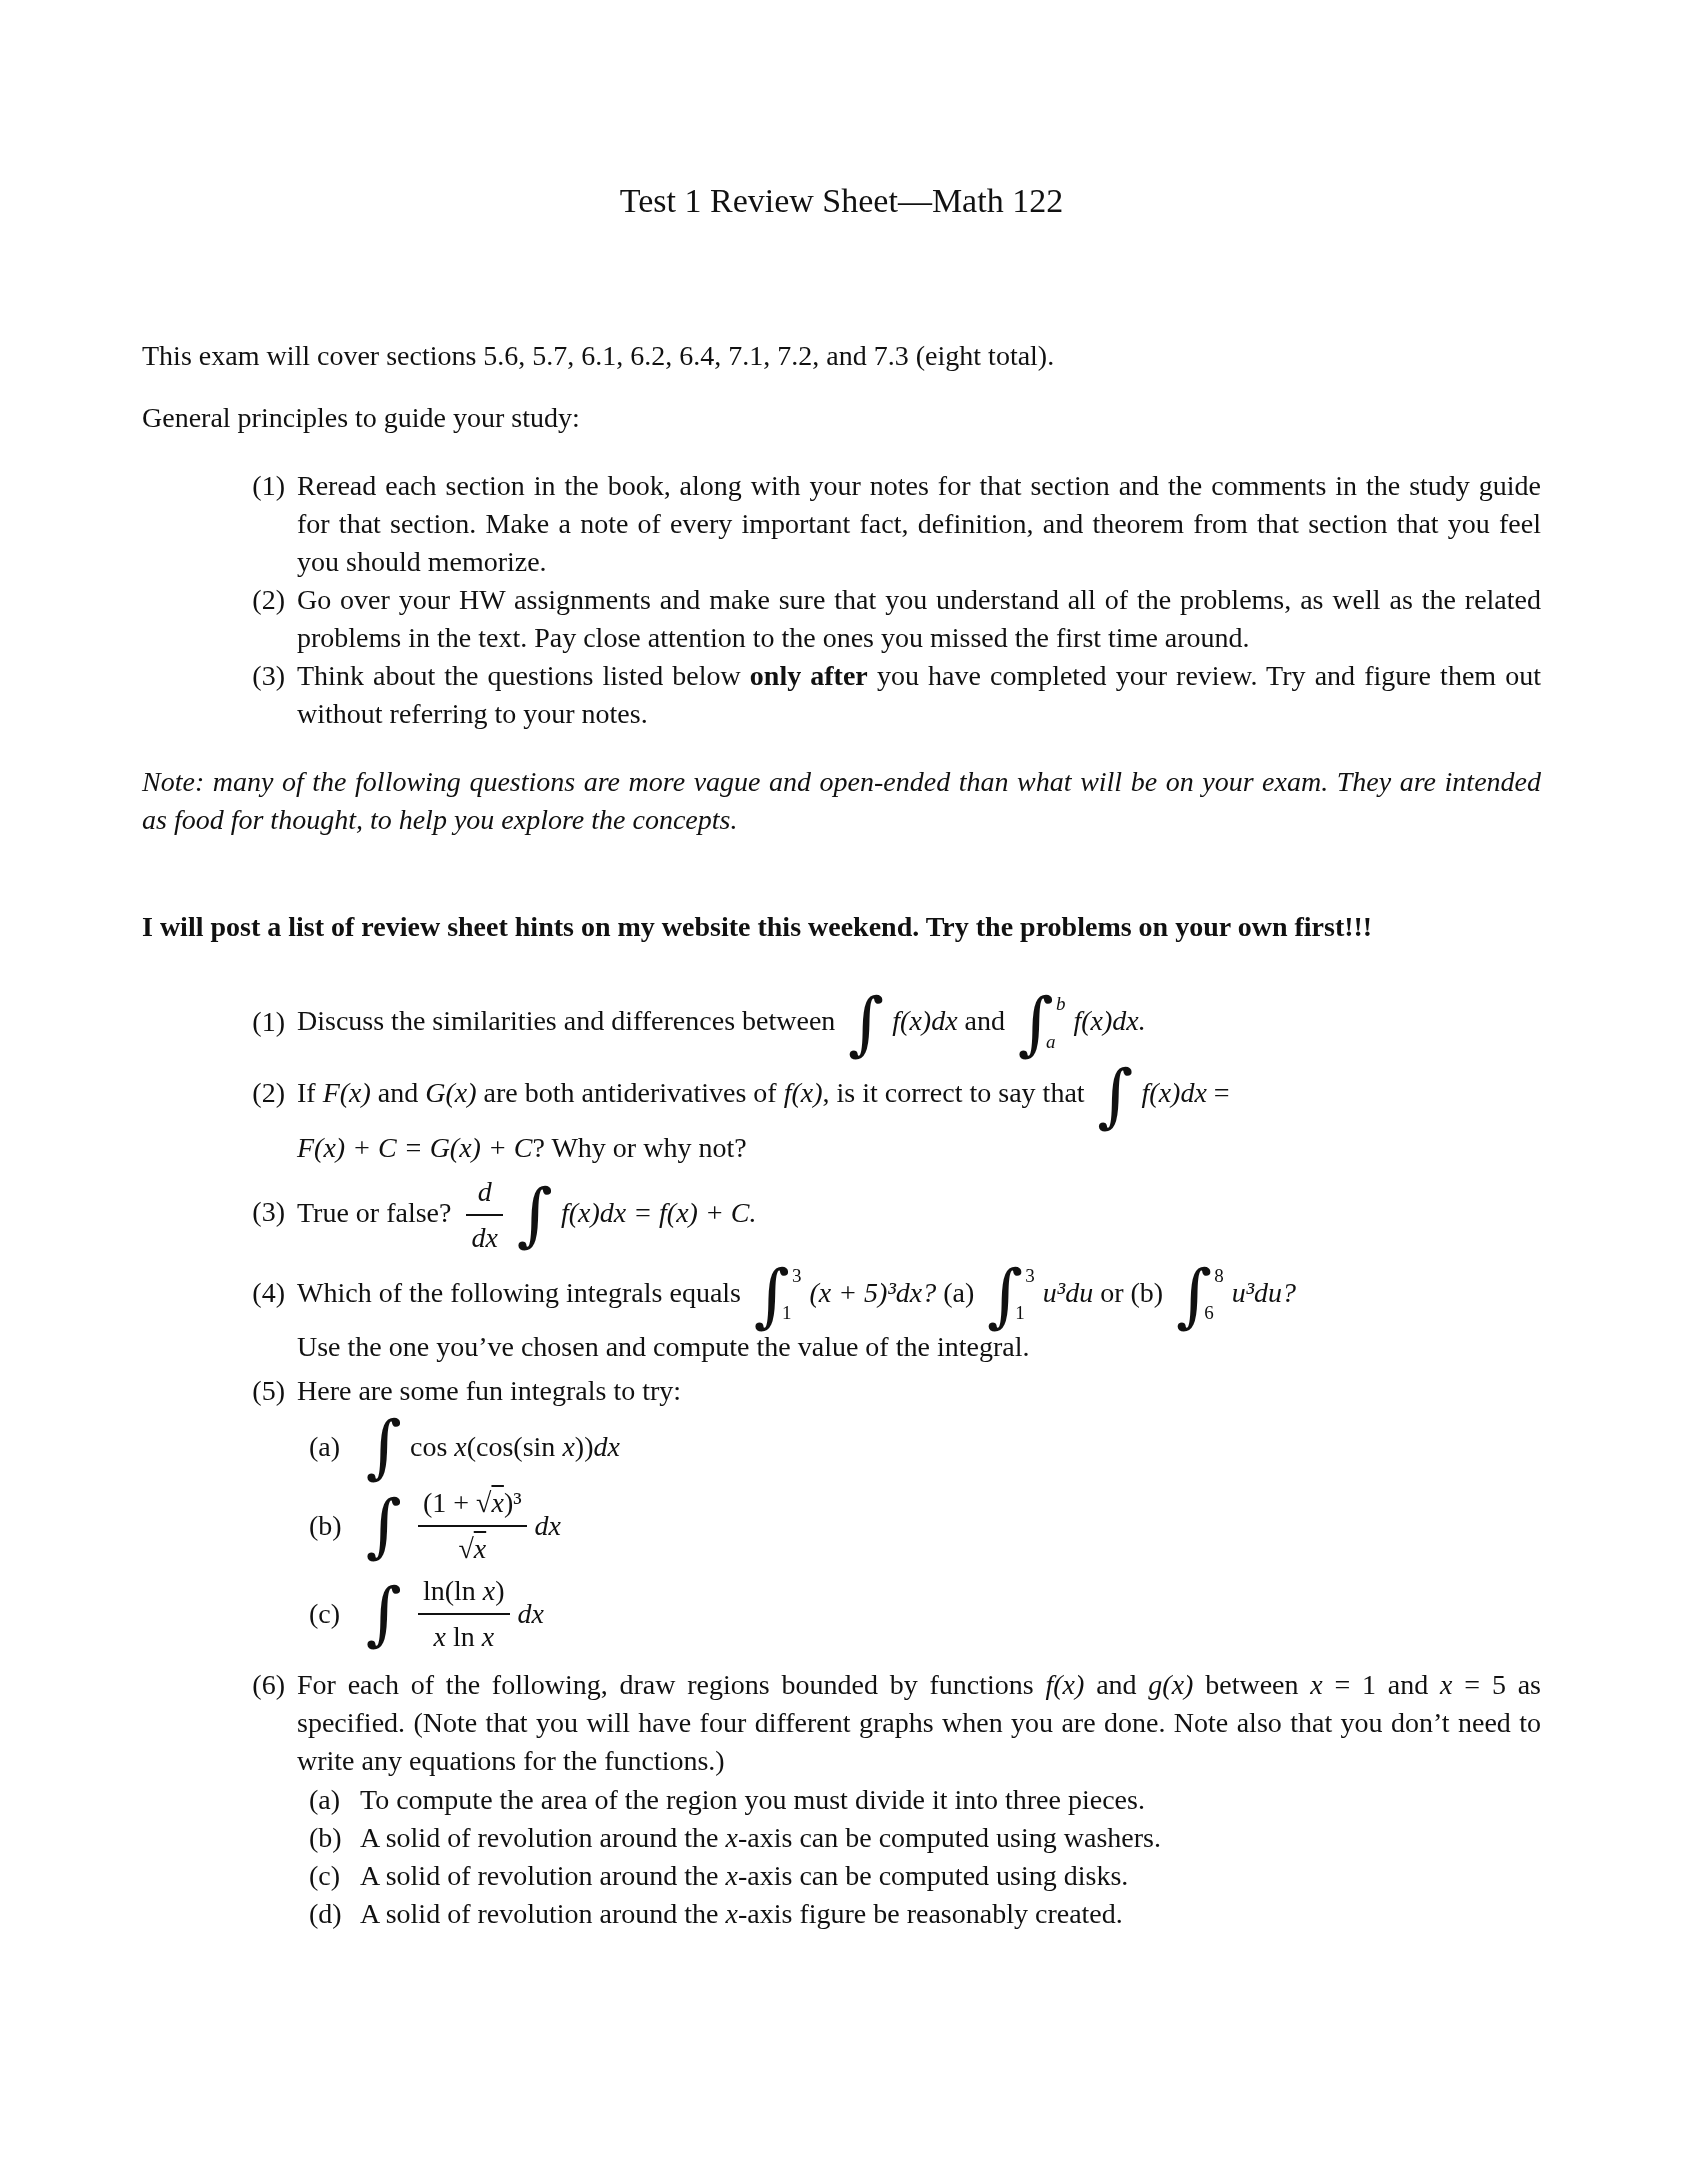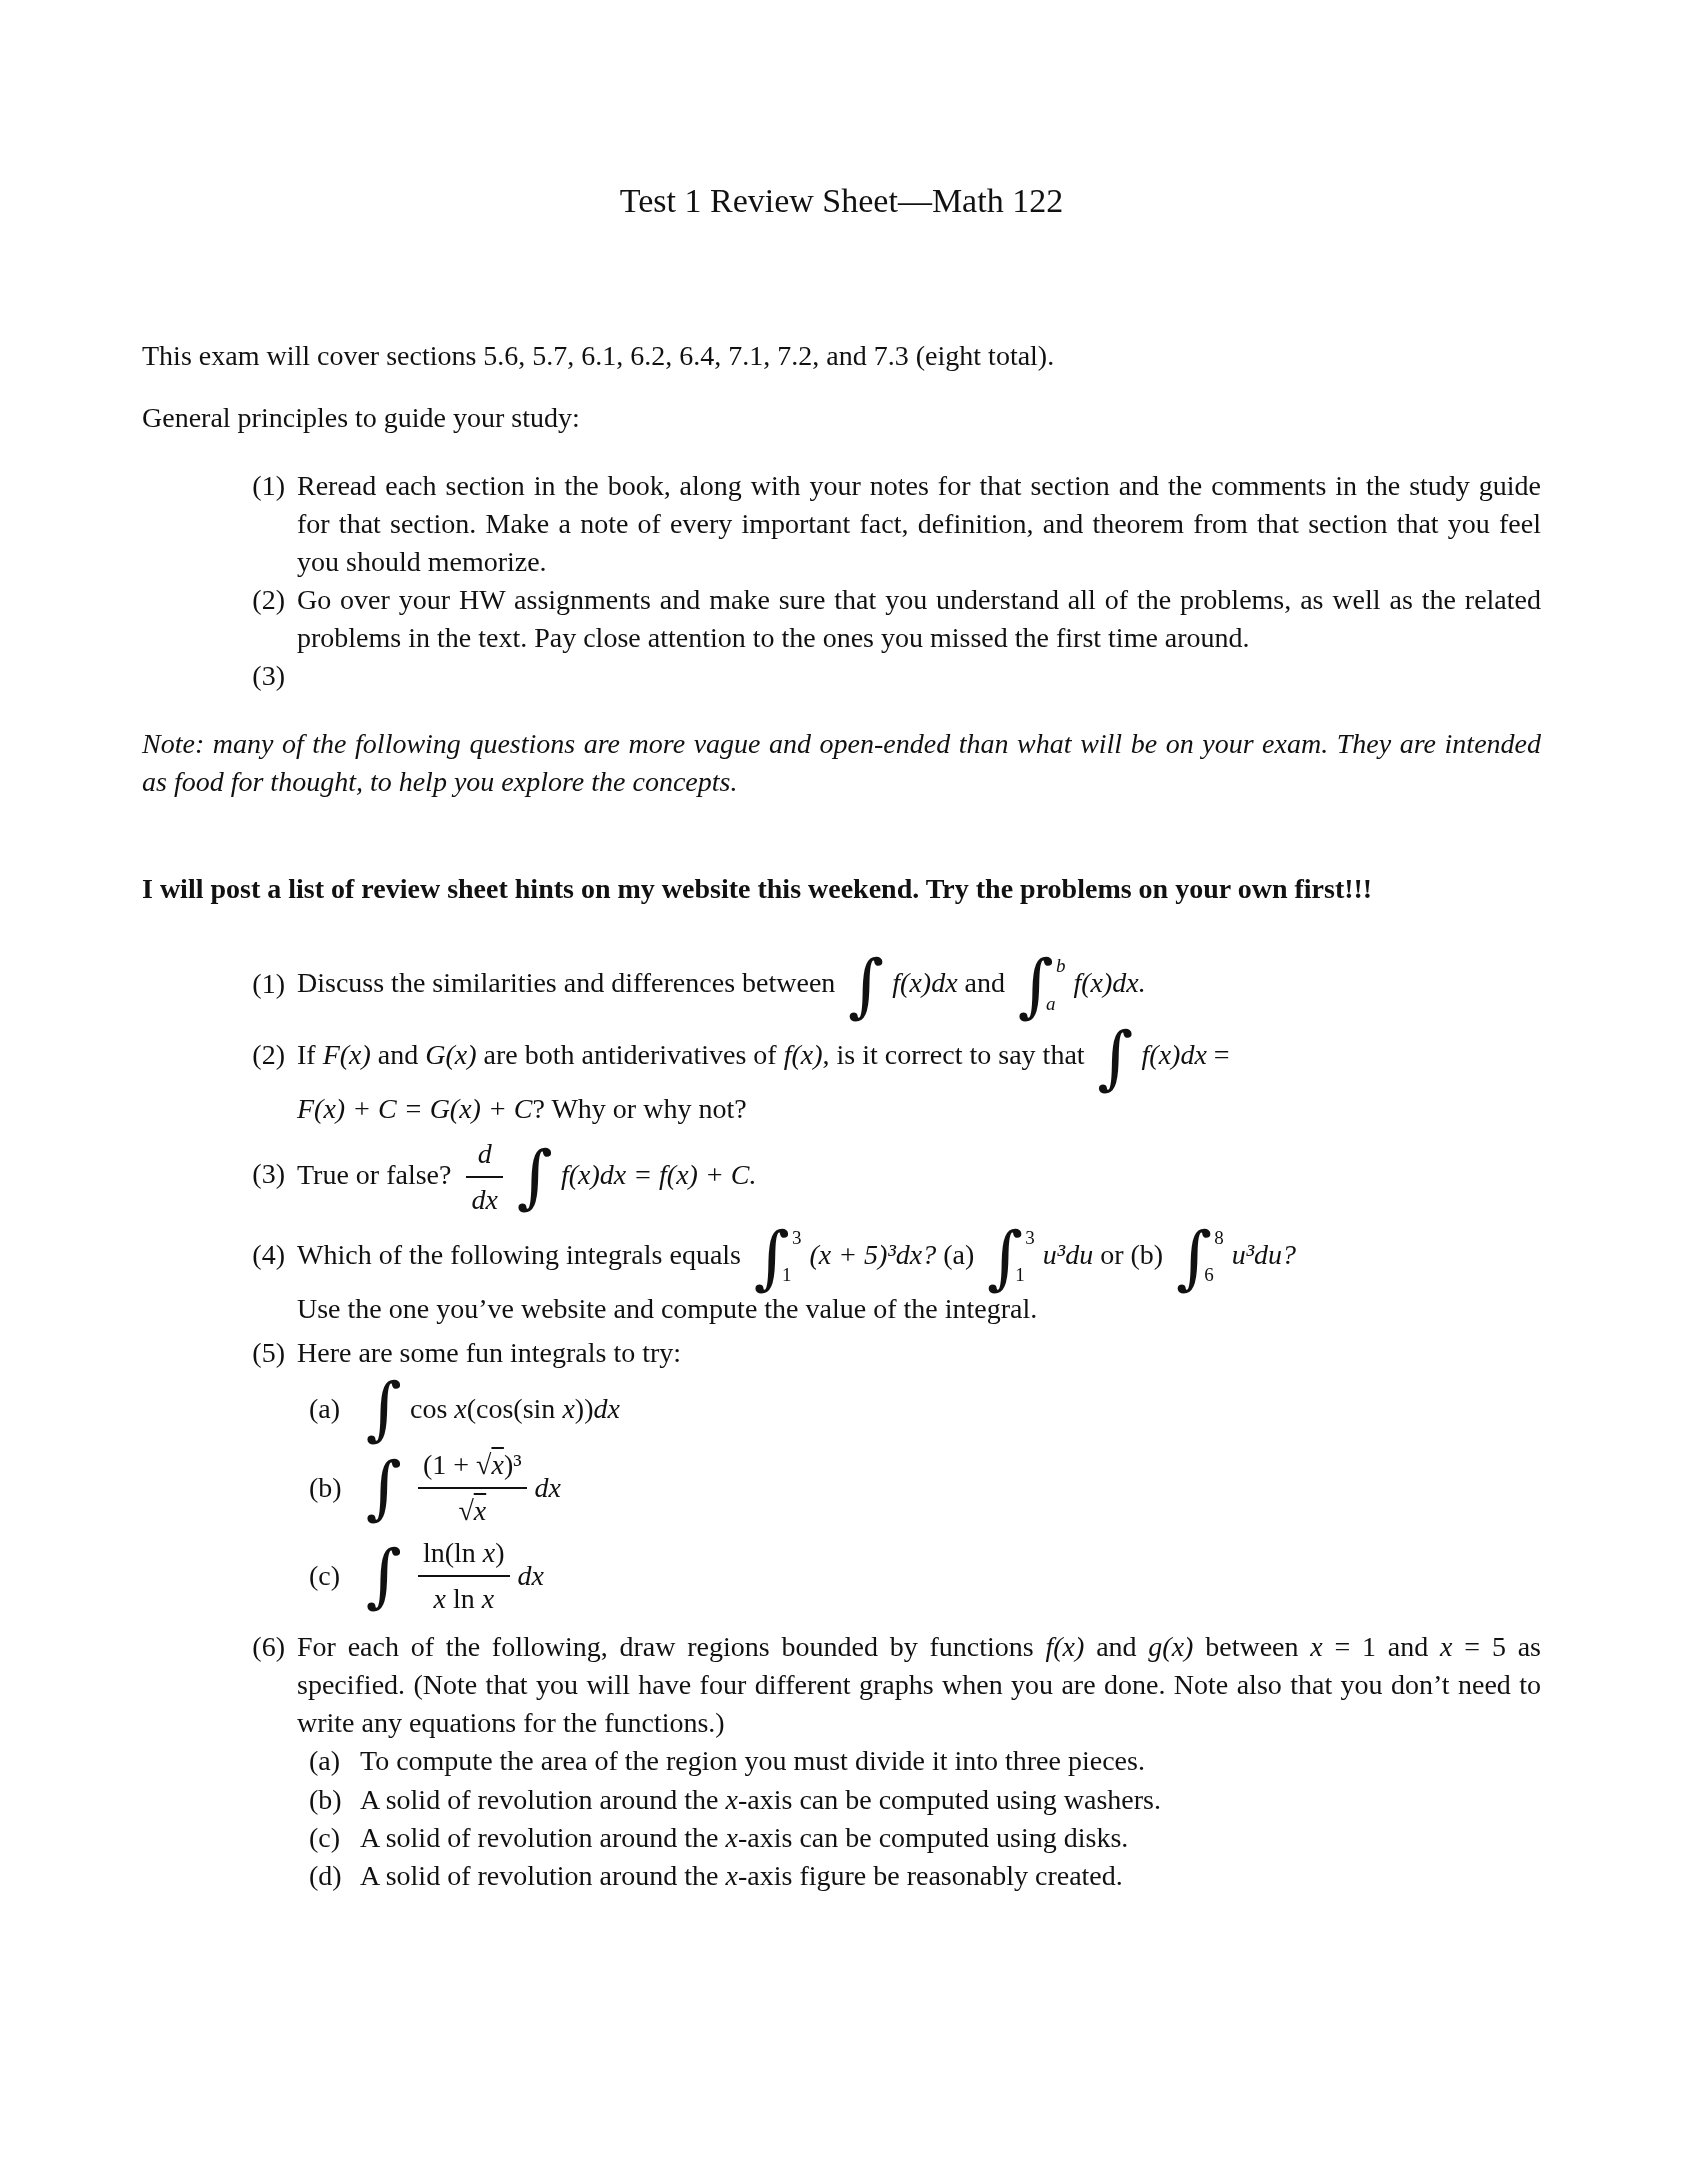--- a/index.html
+++ b/index.html
@@ -64,20 +64,21 @@
     <div class="li">
       <span class="li-num">(1)</span>
       <div class="li-body just"><span>Reread each section in the book, along with your notes for that section and the comments in the study guide for that section. Make a note of every important fact, definition, and theorem from that section that you feel you should memorize.</span></div>
     </div>
     <div class="li">
       <span class="li-num">(2)</span>
       <div class="li-body just"><span>Go over your HW assignments and make sure that you understand all of the problems, as well as the related problems in the text. Pay close attention to the ones you missed the first time around.</span></div>
     </div>
     <div class="li">
       <span class="li-num">(3)</span>
+      <div class="li-body just"><span>Think about the questions listed below </span><span class="bd">only after</span><span> you have completed your review. Try and figure them out without referring to your notes.</span></div>
     </div>
   </div>
 
   <p class="para note-para">Note: many of the following questions are more vague and open-ended than what will be on your exam. They are intended as food for thought, to help you explore the concepts.</p>
   <p class="para bold-para">I will post a list of review sheet hints on my website this weekend. Try the problems on your own first!!!</p>
 
   <div class="list q-list">
 
     <div class="li q">
       <span class="li-num">(1)</span>
@@ -131,21 +132,21 @@
                 <span class="int-up">3</span>
                 <span class="int-lo">1</span>
               </span>
             </span><span><span class="it">u³du</span></span><span><span> or (b) </span></span><span class="integral">
               <span class="int-glyph">∫</span>
               <span class="int-lims">
                 <span class="int-up">8</span>
                 <span class="int-lo">6</span>
               </span>
             </span><span><span class="it">u³du?</span></span></span>
-        <span class="qline">Use the one you’ve website and compute the value of the integral.</span>
+        <span class="qline">Use the one you’ve chosen and compute the value of the integral.</span>
       </div>
     </div>
 
     <div class="li q">
       <span class="li-num">(5)</span>
       <div class="li-body">
         <span class="qline">Here are some fun integrals to try:</span>
 
         <div class="sub-li">
           <span class="sub-label">(a)</span>

